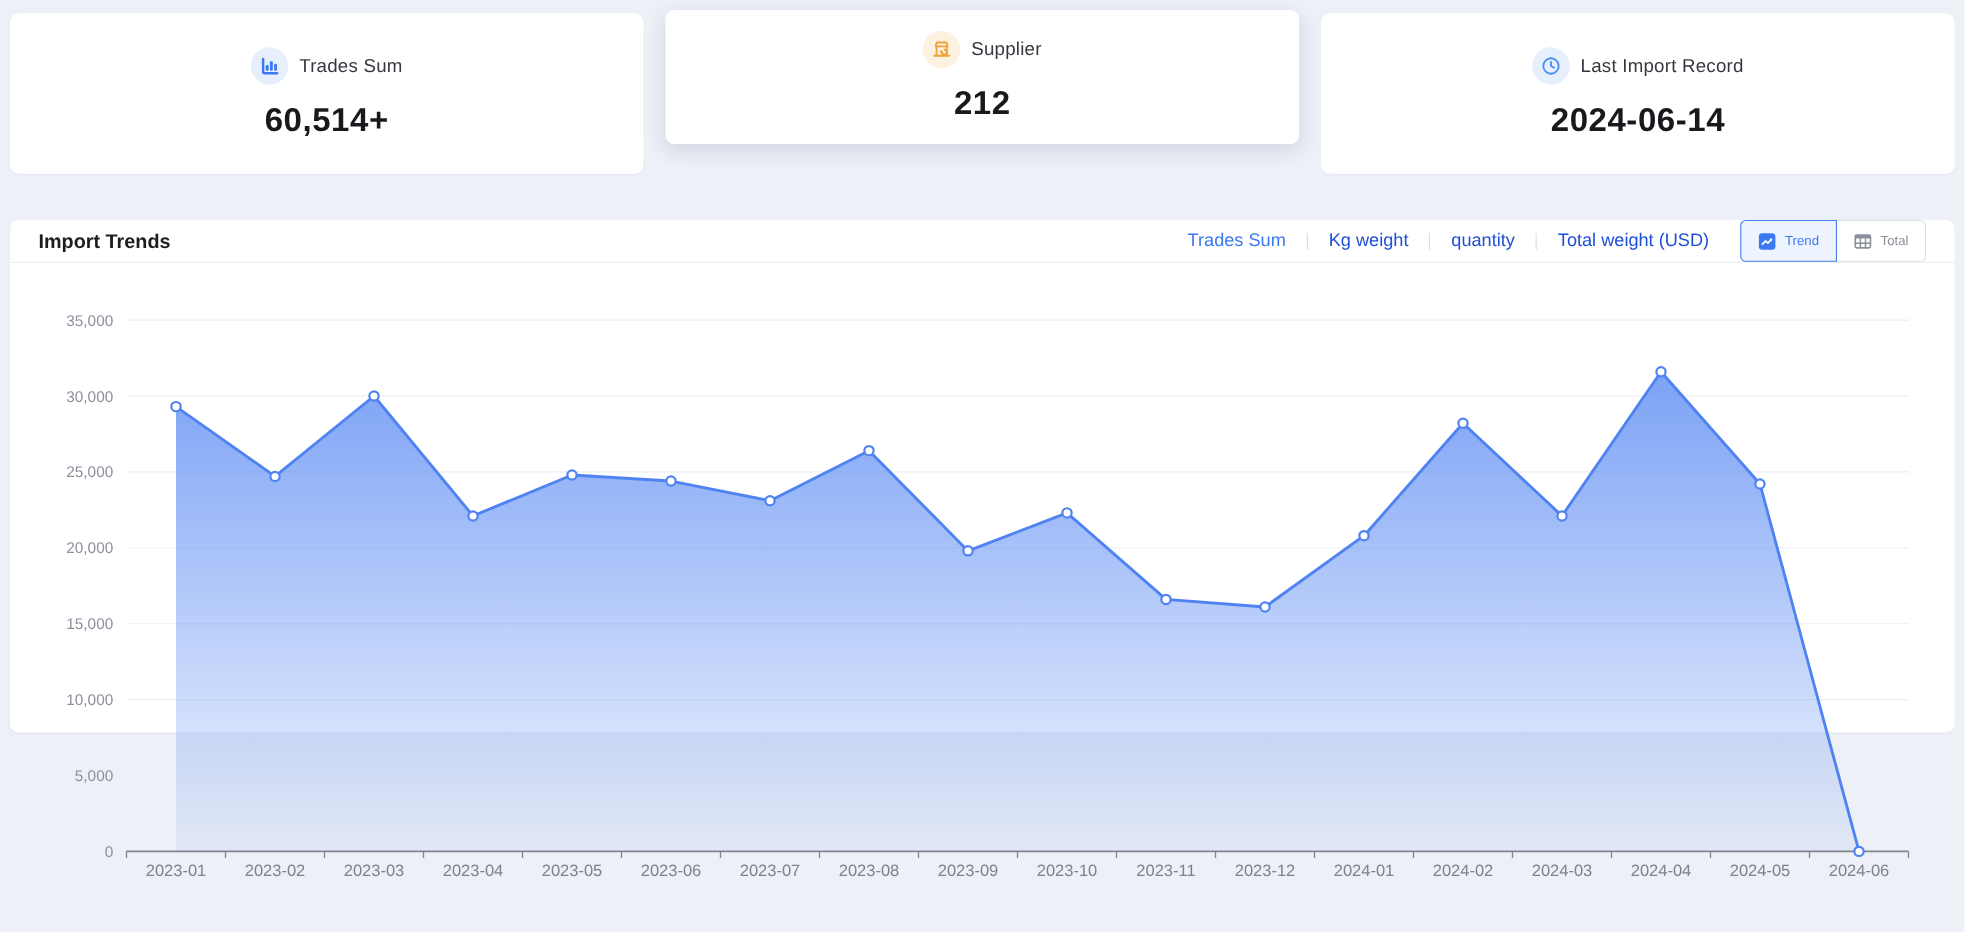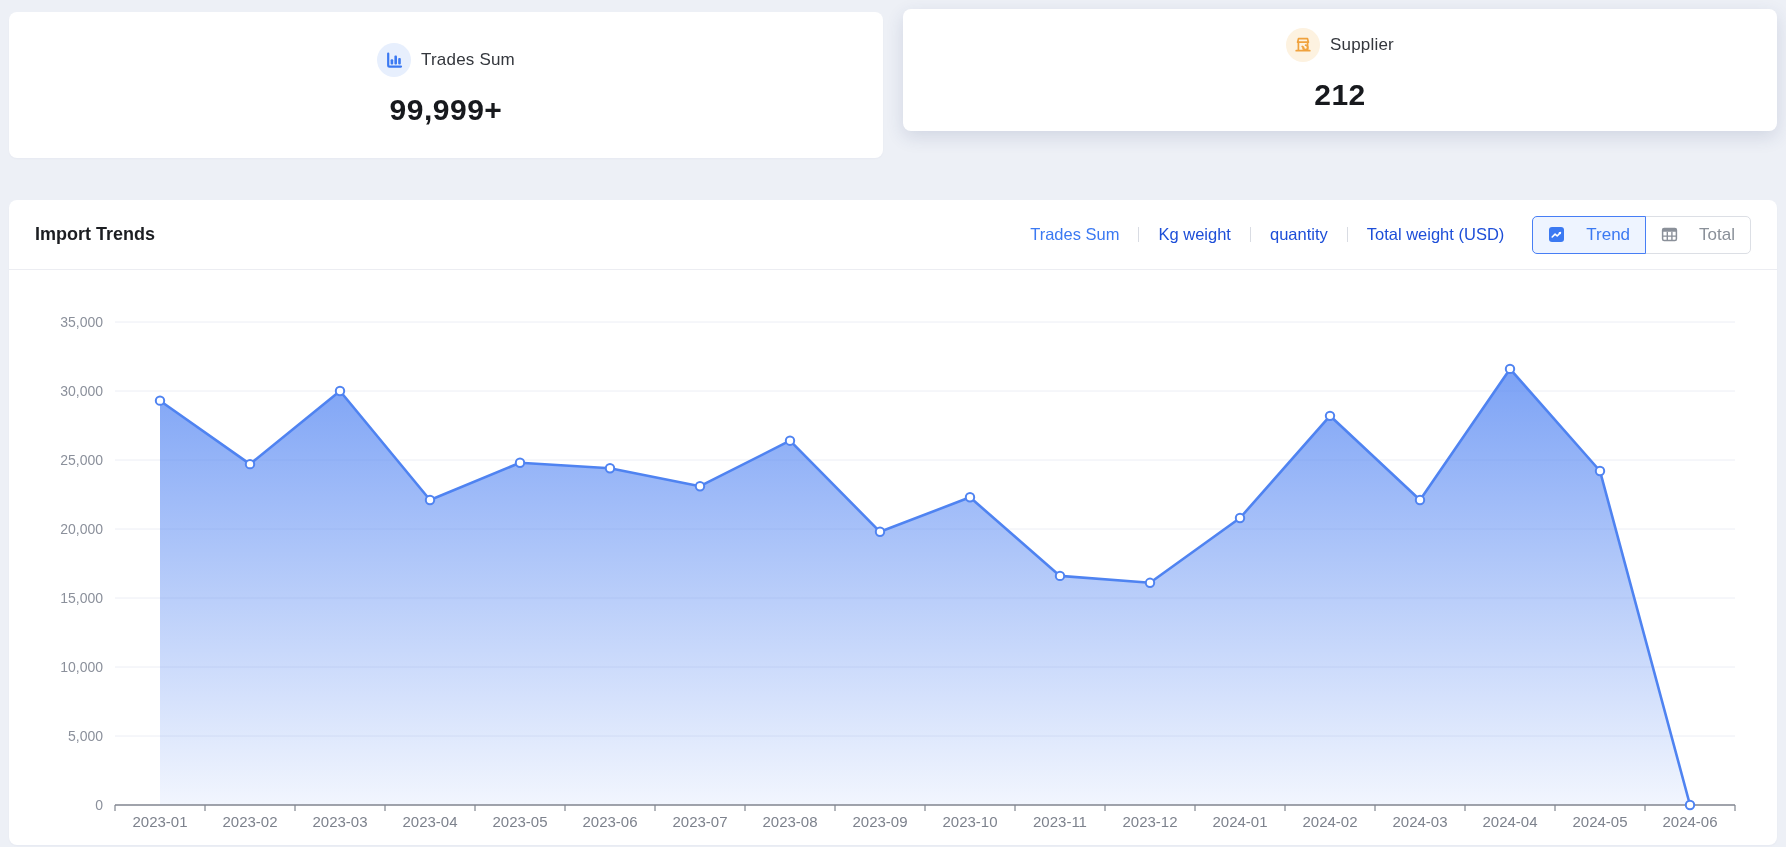--- a/index.html
+++ b/index.html
@@ -45,21 +45,21 @@
   }
   .icon-circle.blue   { background: #e7effd; }
   .icon-circle.orange { background: #fdf2e0; }
   .card-label { font-size: 17px; color: #34373d; font-weight: 500; letter-spacing: .2px; }
   .card-value { font-size: 30px; font-weight: 600; color: #17191d; letter-spacing: .5px; }
   
   .panel {
     margin-top: 30px;
     background: #fff;
     border-radius: 8px;
-    height: 645px;
+    height: 466px;
     box-shadow: 0 1px 2px rgba(30,40,90,0.03);
     display: flex;
     flex-direction: column;
   }
   .panel-header {
     height: 70px;
     display: flex;
     align-items: center;
     justify-content: space-between;
     padding: 0 26px;
@@ -75,23 +75,23 @@
     padding: 4px 2px;
   }
   .metric-tab.active { color: #3b79f2; }
   .tab-sep {
     width: 1px; height: 15px;
     background: #d9dce3;
     margin: 0 17px;
   }
   .view-toggle { display: flex; }
   .toggle-btn {
-    display: flex; align-items: center; gap: 21px;
+    display: flex; align-items: center; gap: 8px;
     height: 38px; padding: 0 15px;
-    font-size: 17px;
+    font-size: 12px;
     font-family: inherit;
     background: #fff;
     border: 1px solid #dcdfe5;
     color: #8a9099;
     cursor: pointer;
   }
   .toggle-btn:first-child { border-radius: 5px 0 0 5px; }
   .toggle-btn:last-child  { border-radius: 0 5px 5px 0; margin-left: -1px; }
   .toggle-btn.active {
     background: #eef4ff;
@@ -117,39 +117,51 @@
       <span class="icon-circle blue">
         <svg width="19" height="19" viewBox="0 0 19 19">
           <path d="M3.2 2.6 V 14.2 Q3.2 15.6 4.6 15.6 H 16" fill="none" stroke="#3b79f2" stroke-width="2.2" stroke-linecap="round"></path>
           <rect x="5.6" y="8.2" width="2.6" height="5.2" rx="1" fill="#3b79f2"></rect>
           <rect x="9.4" y="4.6" width="2.6" height="8.8" rx="1" fill="#3b79f2"></rect>
           <rect x="13.2" y="7.0" width="2.6" height="6.4" rx="1" fill="#3b79f2"></rect>
         </svg>
       </span>
       <span class="card-label">Trades Sum</span>
     </div>
-    <div class="card-value">99,999+</div>
+    <div class="card-value">60,514+</div>
   </div>
 
   <div class="card elevated">
     <div class="card-label-row">
       <span class="icon-circle orange">
         <svg width="20" height="20" viewBox="0 0 20 20" fill="none" stroke="#f0a23e" stroke-width="1.7" stroke-linecap="round" stroke-linejoin="round">
           <path d="M4.6 7.2 L5.5 3.6 H14.5 L15.4 7.2 Z"></path>
           <path d="M5.4 7.4 V15.2 M14.6 7.4 V15.2"></path>
           <path d="M3.2 15.7 H16.8"></path>
           <path d="M12.6 10.2 a2.2 2.2 0 1 1 -2.2 2.2"></path>
           <path d="M10.4 12.4 l-1.2 -0.9 M10.4 12.4 l-0.2 1.4"></path>
         </svg>
       </span>
       <span class="card-label">Supplier</span>
     </div>
     <div class="card-value">212</div>
   </div>
 
+  <div class="card">
+    <div class="card-label-row">
+      <span class="icon-circle blue">
+        <svg width="20" height="20" viewBox="0 0 20 20" fill="none" stroke="#4a90f4" stroke-width="1.7" stroke-linecap="round" stroke-linejoin="round">
+          <circle cx="10" cy="10" r="7"></circle>
+          <path d="M10 6.4 V10 L12.8 11.4"></path>
+        </svg>
+      </span>
+      <span class="card-label">Last Import Record</span>
+    </div>
+    <div class="card-value">2024-06-14</div>
+  </div>
 </div>
 
 <div class="panel">
 
   <div class="panel-header">
     <div class="panel-title">Import Trends</div>
 
     <div class="header-controls">
       <nav class="metric-tabs">
         <span class="metric-tab active">Trades Sum</span>

